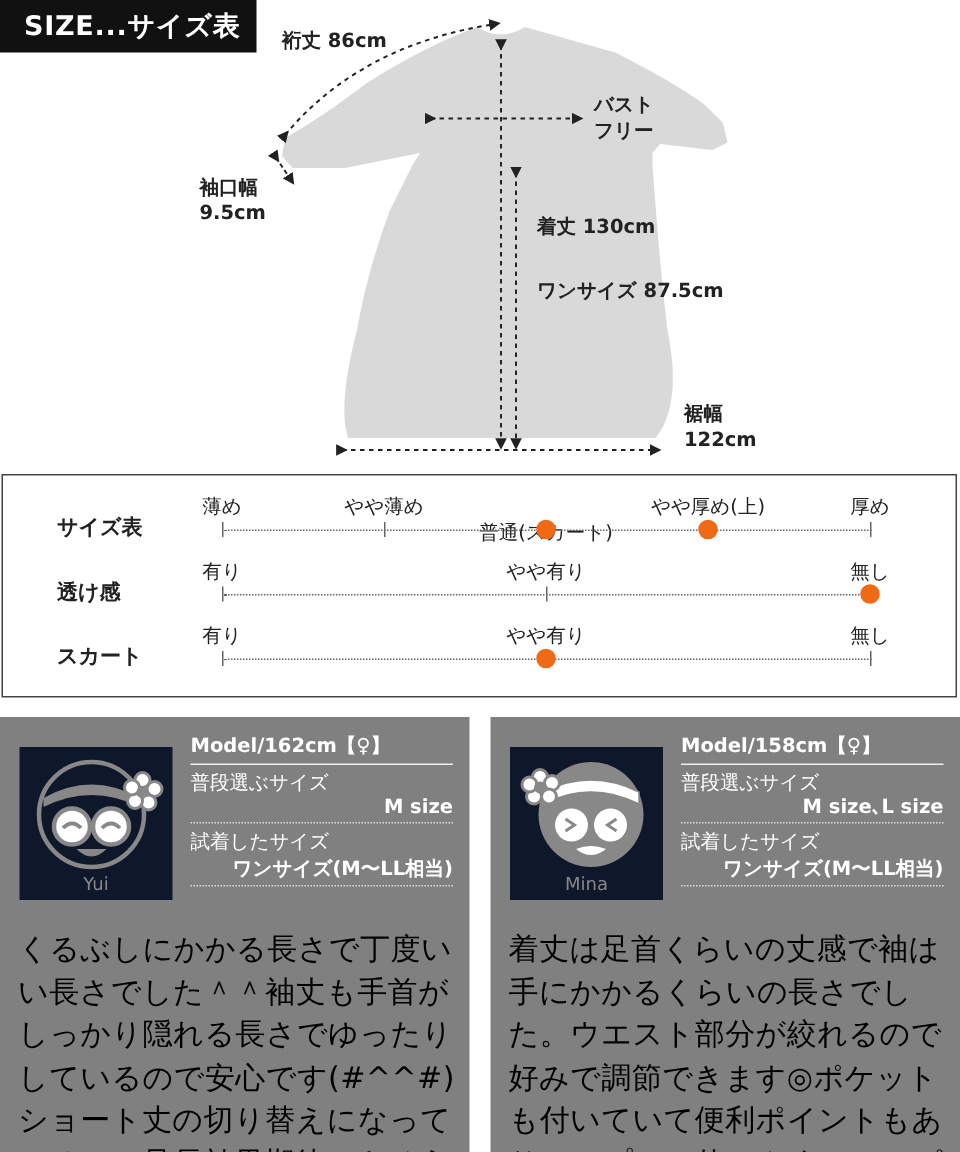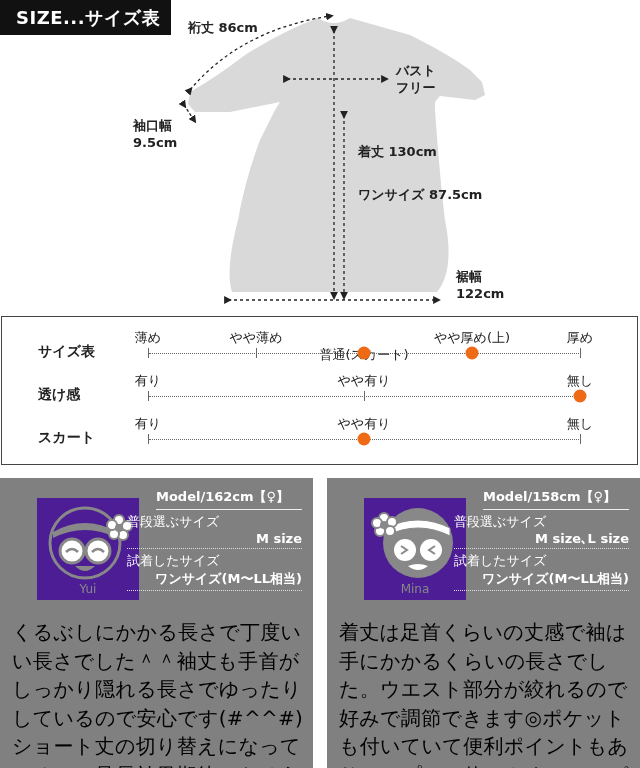--- a/index.html
+++ b/index.html
@@ -23,25 +23,25 @@
   .scale-line { position: absolute; left: 147px; width: 432px; height: 0; border-top: 1px dotted #666; }
   .tick { position: absolute; width: 1px; height: 10px; background: #666; }
   .dot { position: absolute; width: 13px; height: 13px; border-radius: 50%; background: #ee6a15; transform: translate(-50%, -50%); }
 
   .model-panel {
     position: absolute; top: 478px; width: 313px; height: 290px; background: #808080;
   }
   .model-panel.left { left: 0; }
   .model-panel.right { left: 327px; }
   .avatar-box {
-    position: absolute; left: 13px; top: 20px; width: 102px; height: 102px; background: #4c1d95; margin-left: 24px;
+    position: absolute; left: 13px; top: 20px; width: 102px; height: 102px; background: #0f172a;
   }
   .avatar-name { position: absolute; left: 0; right: 0; bottom: 4px; text-align: center; font-size: 12px; color: #888; }
   .info { position: absolute; left: 127px; top: 10px; width: 175px; color: #fff; }
-  .info .model-line { font-size: 13px; font-weight: bold; padding-bottom: 3px; border-bottom: 1.5px solid #eee; white-space: nowrap; margin-left: 29px; }
+  .info .model-line { font-size: 13px; font-weight: bold; padding-bottom: 3px; border-bottom: 1.5px solid #eee; white-space: nowrap; }
   .info .label { font-size: 13px; margin-top: 3px; white-space: nowrap; }
   .info .value { font-size: 13px; font-weight: bold; text-align: right; white-space: nowrap; }
   .info .sep { border-bottom: 1px dotted #ddd; margin: 2px 0; }
   .comment {
     position: absolute; left: 12px; top: 140px; width: 292px;
     color: #000000; font-size: 20px; line-height: 28.5px; letter-spacing: 0.3px;
   }
 </style>
 </head>
 <body>

